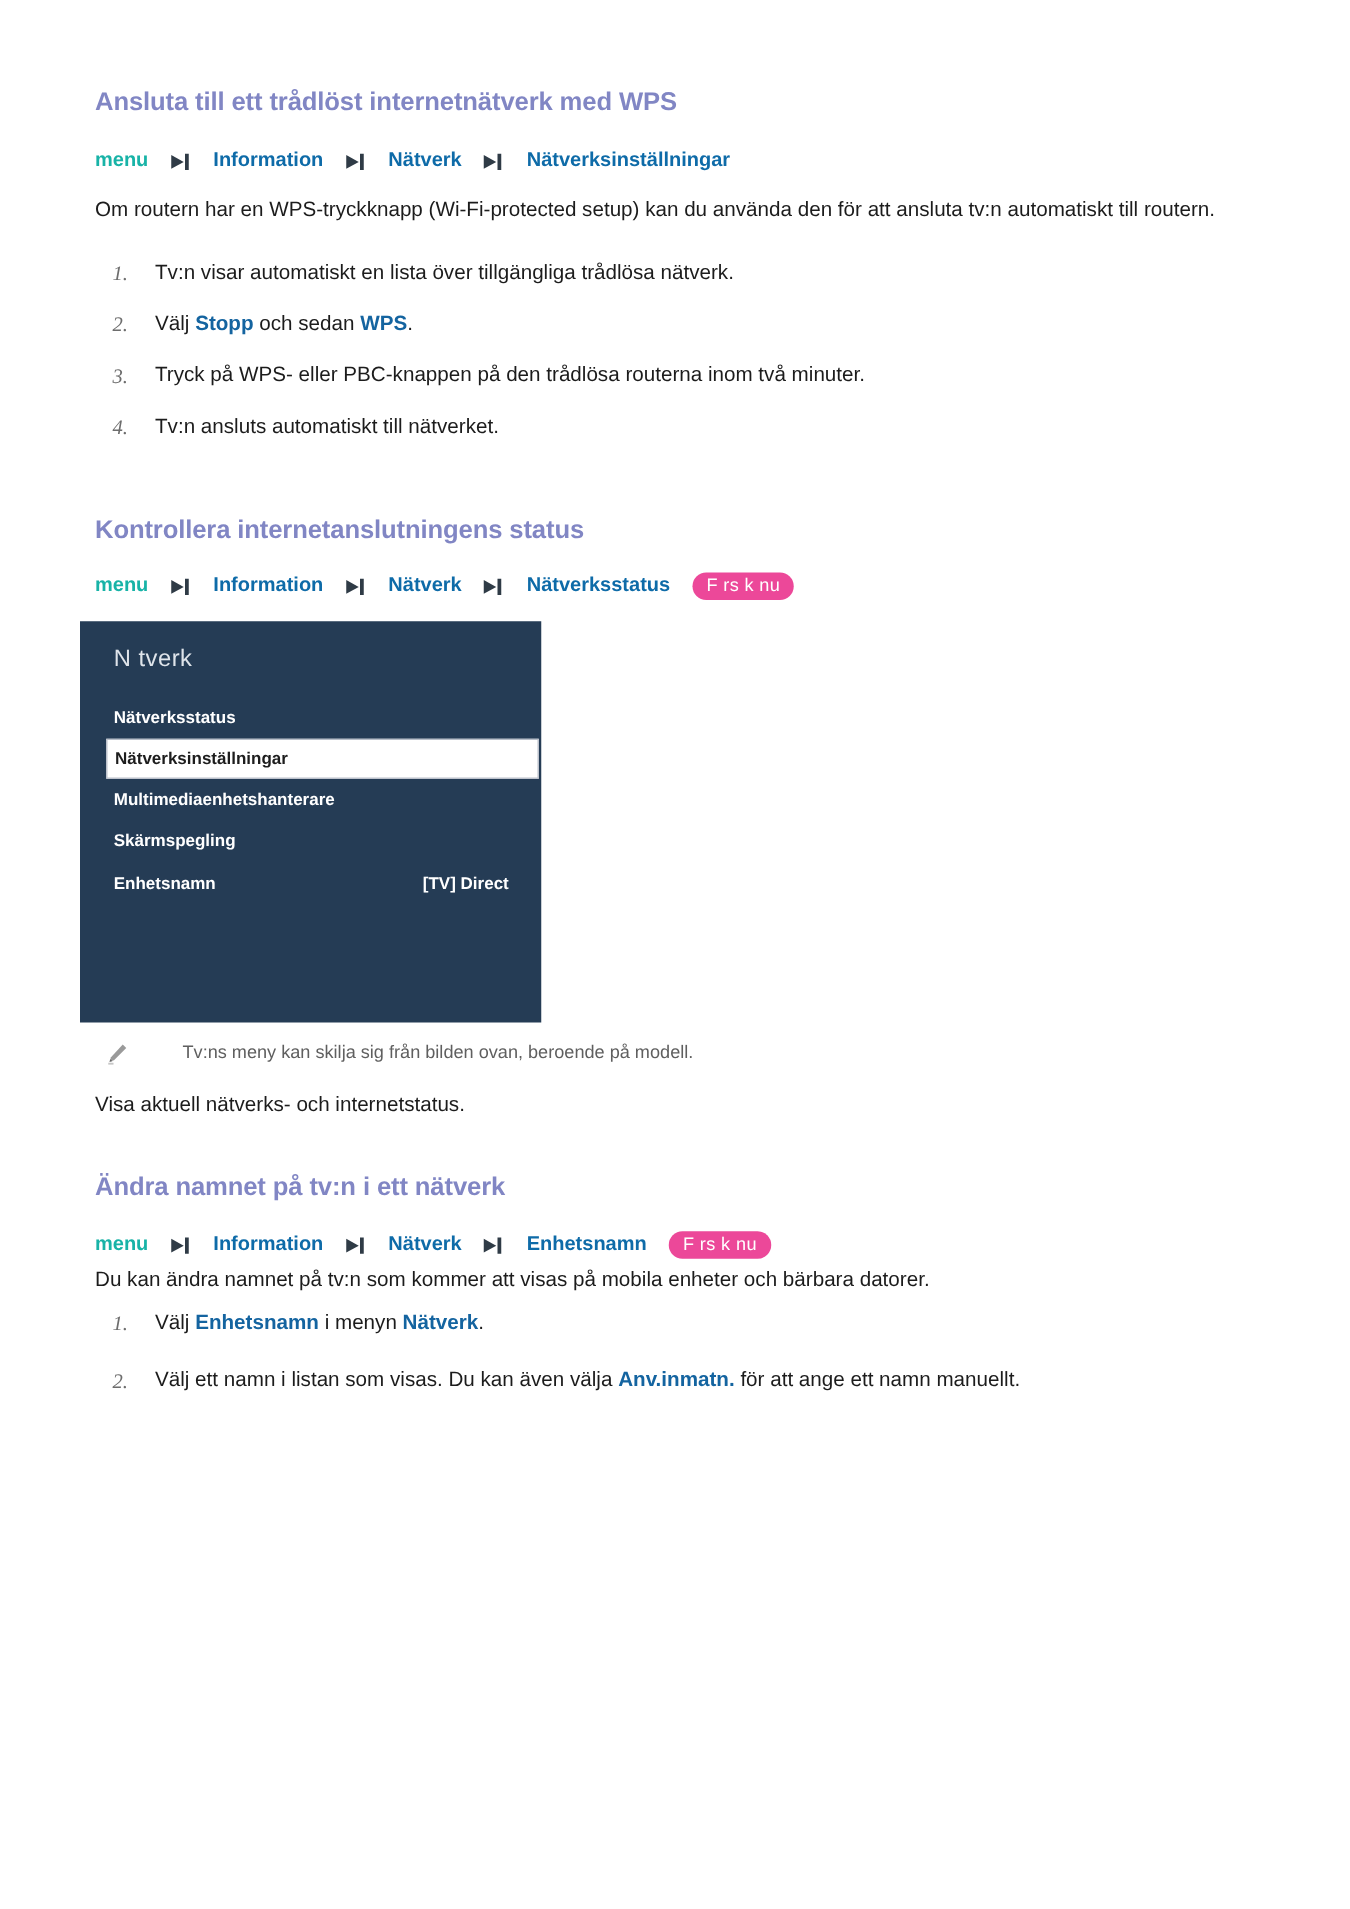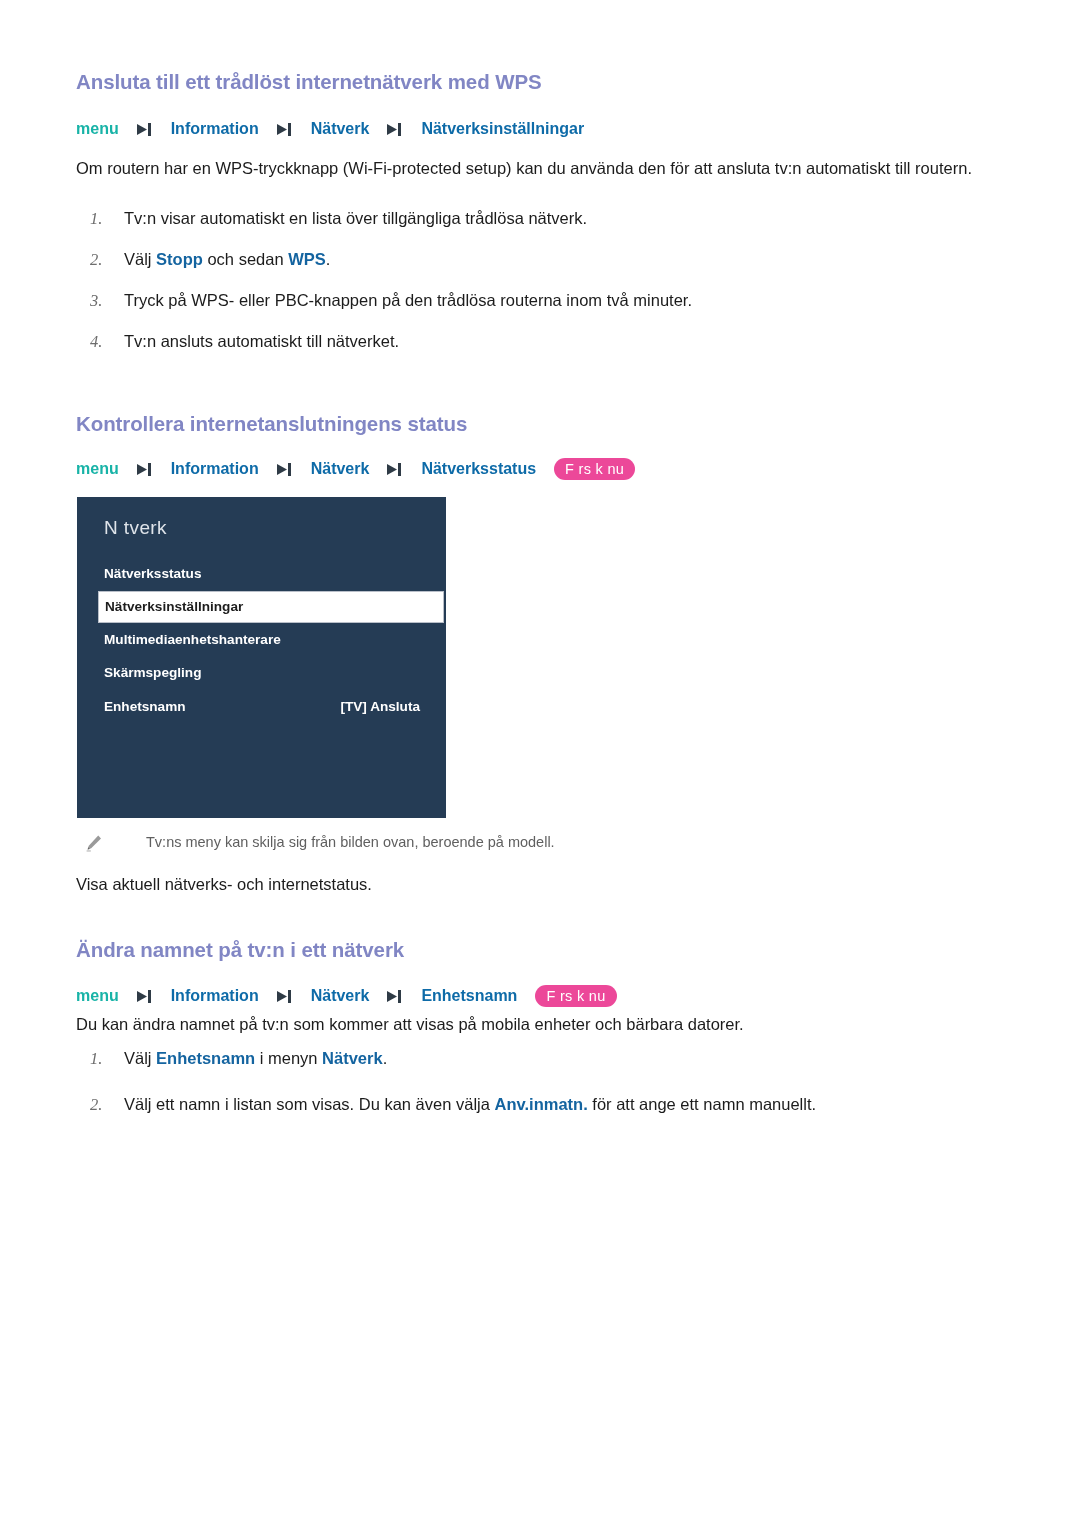--- a/index.html
+++ b/index.html
@@ -254,38 +254,38 @@
     <span class="crumb-arrow">
       <svg width="20" height="15" viewBox="0 0 20 15">
           <path d="M2 2 L12 7.5 L2 13 Z" fill="#2f3b46"></path>
           <rect x="13" y="1" width="3" height="13" fill="#2f3b46"></rect>
         </svg>
     </span>
     <span class="crumb">Nätverksstatus</span>
     <span class="try-pill">F rs k nu</span>
   </div>
 
-  <div class="tv-menu" style="left:77px; top:497px; width:369px; height:321px;">
+  <div class="tv-menu" style="left:64px; top:497px; width:369px; height:321px;">
     <div class="tv-title">N tverk</div>
     <div class="tv-rows">
       <div class="tv-row">
         <span class="tv-label">Nätverksstatus</span>
       </div>
       <div class="tv-row selected">
         <span class="tv-label">Nätverksinställningar</span>
       </div>
       <div class="tv-row">
         <span class="tv-label">Multimediaenhetshanterare</span>
       </div>
       <div class="tv-row">
         <span class="tv-label">Skärmspegling</span>
       </div>
       <div class="tv-row">
         <span class="tv-label">Enhetsnamn</span>
-        <span class="tv-value">[TV] Ansluta</span>
+        <span class="tv-value">[TV] Direct</span>
       </div>
     </div>
   </div>
 
   <div class="note" style="position:absolute; left:84px; top:832px; width:700px;">
     <span class="pencil">
       <svg width="20" height="20" viewBox="0 0 20 20">
         <path d="M14.2 2.6 L17.0 5.4 L7.2 15.2 L3.6 16.4 L4.8 12.8 Z" fill="#9a9a9a"></path>
         <path d="M3.6 16.4 L4.3 14.3 L5.9 15.9 Z" fill="#666666"></path>
         <rect x="2.6" y="17.2" width="4.2" height="1.5" fill="#c6c6c6"></rect>

